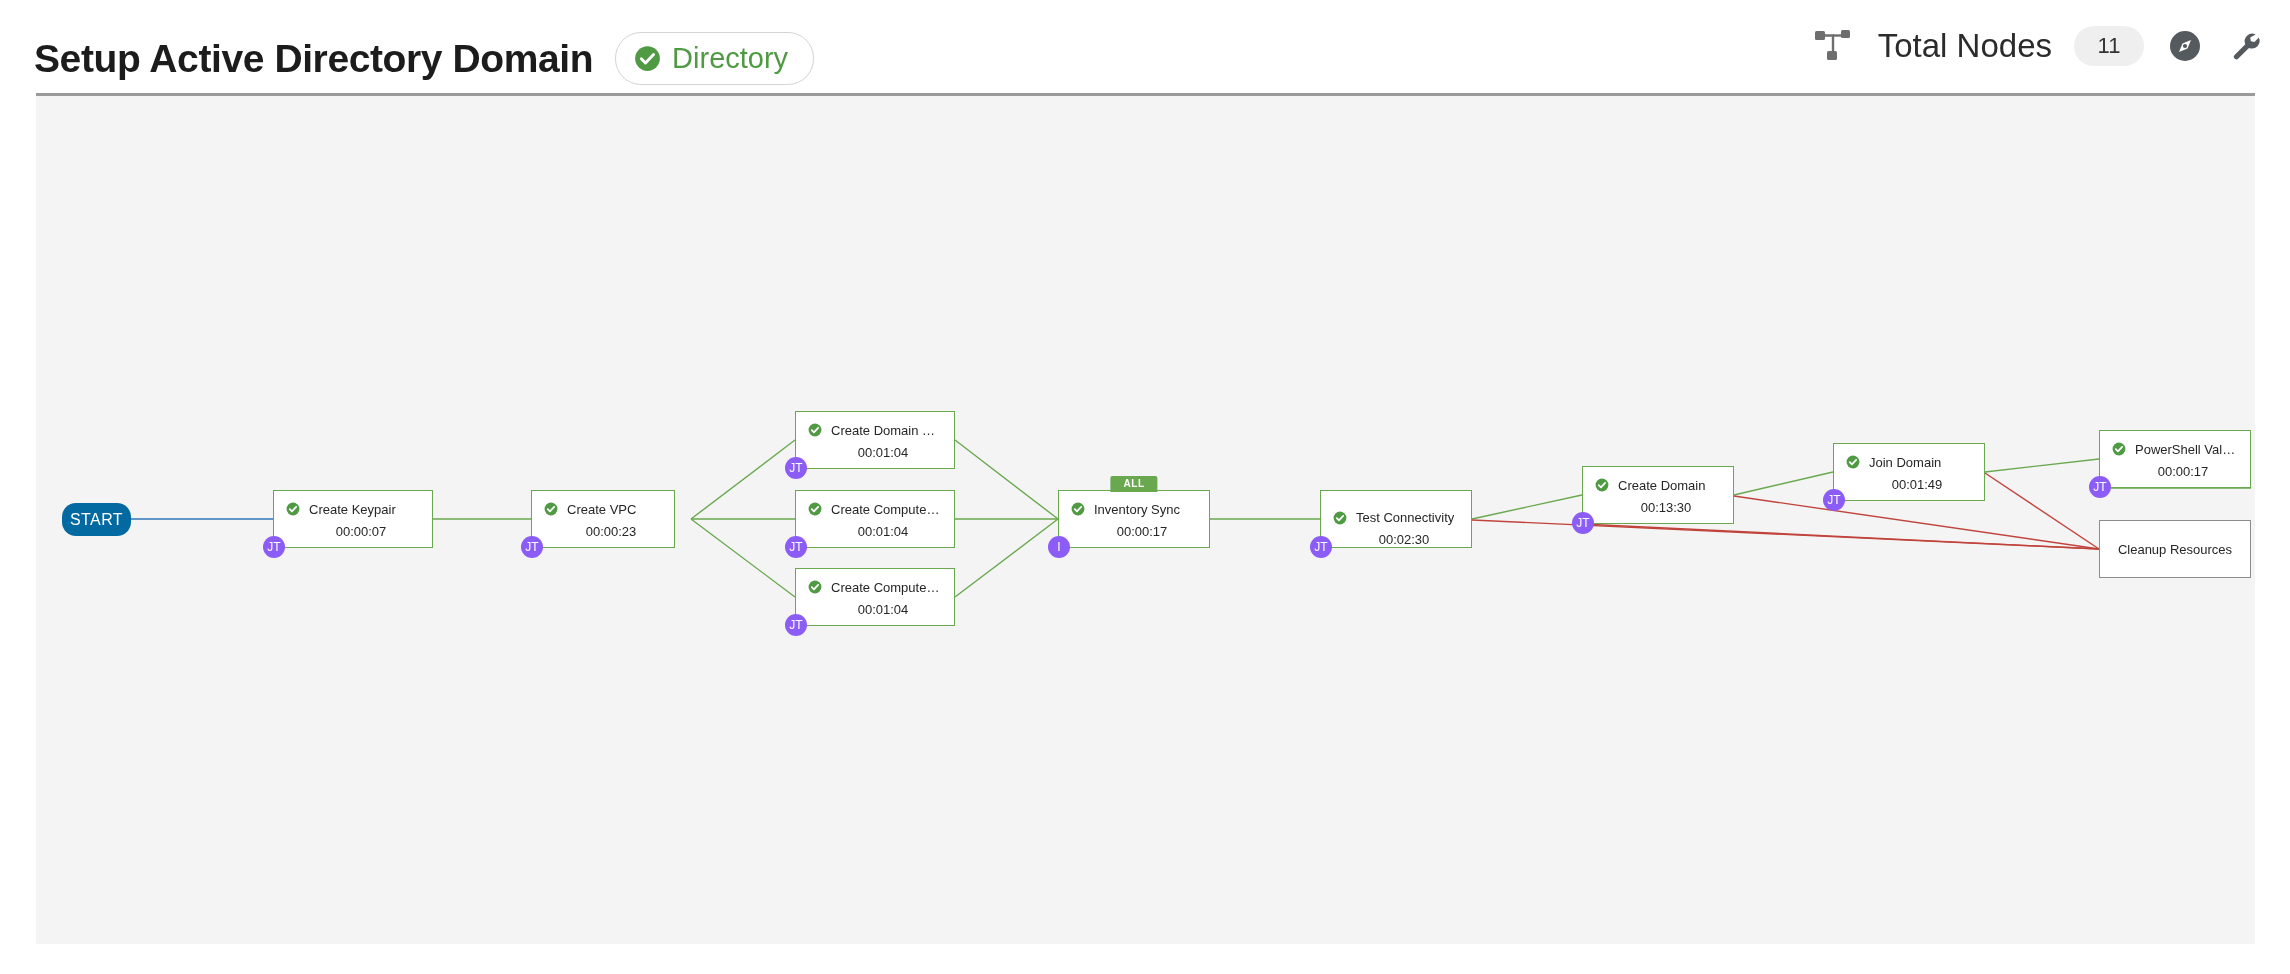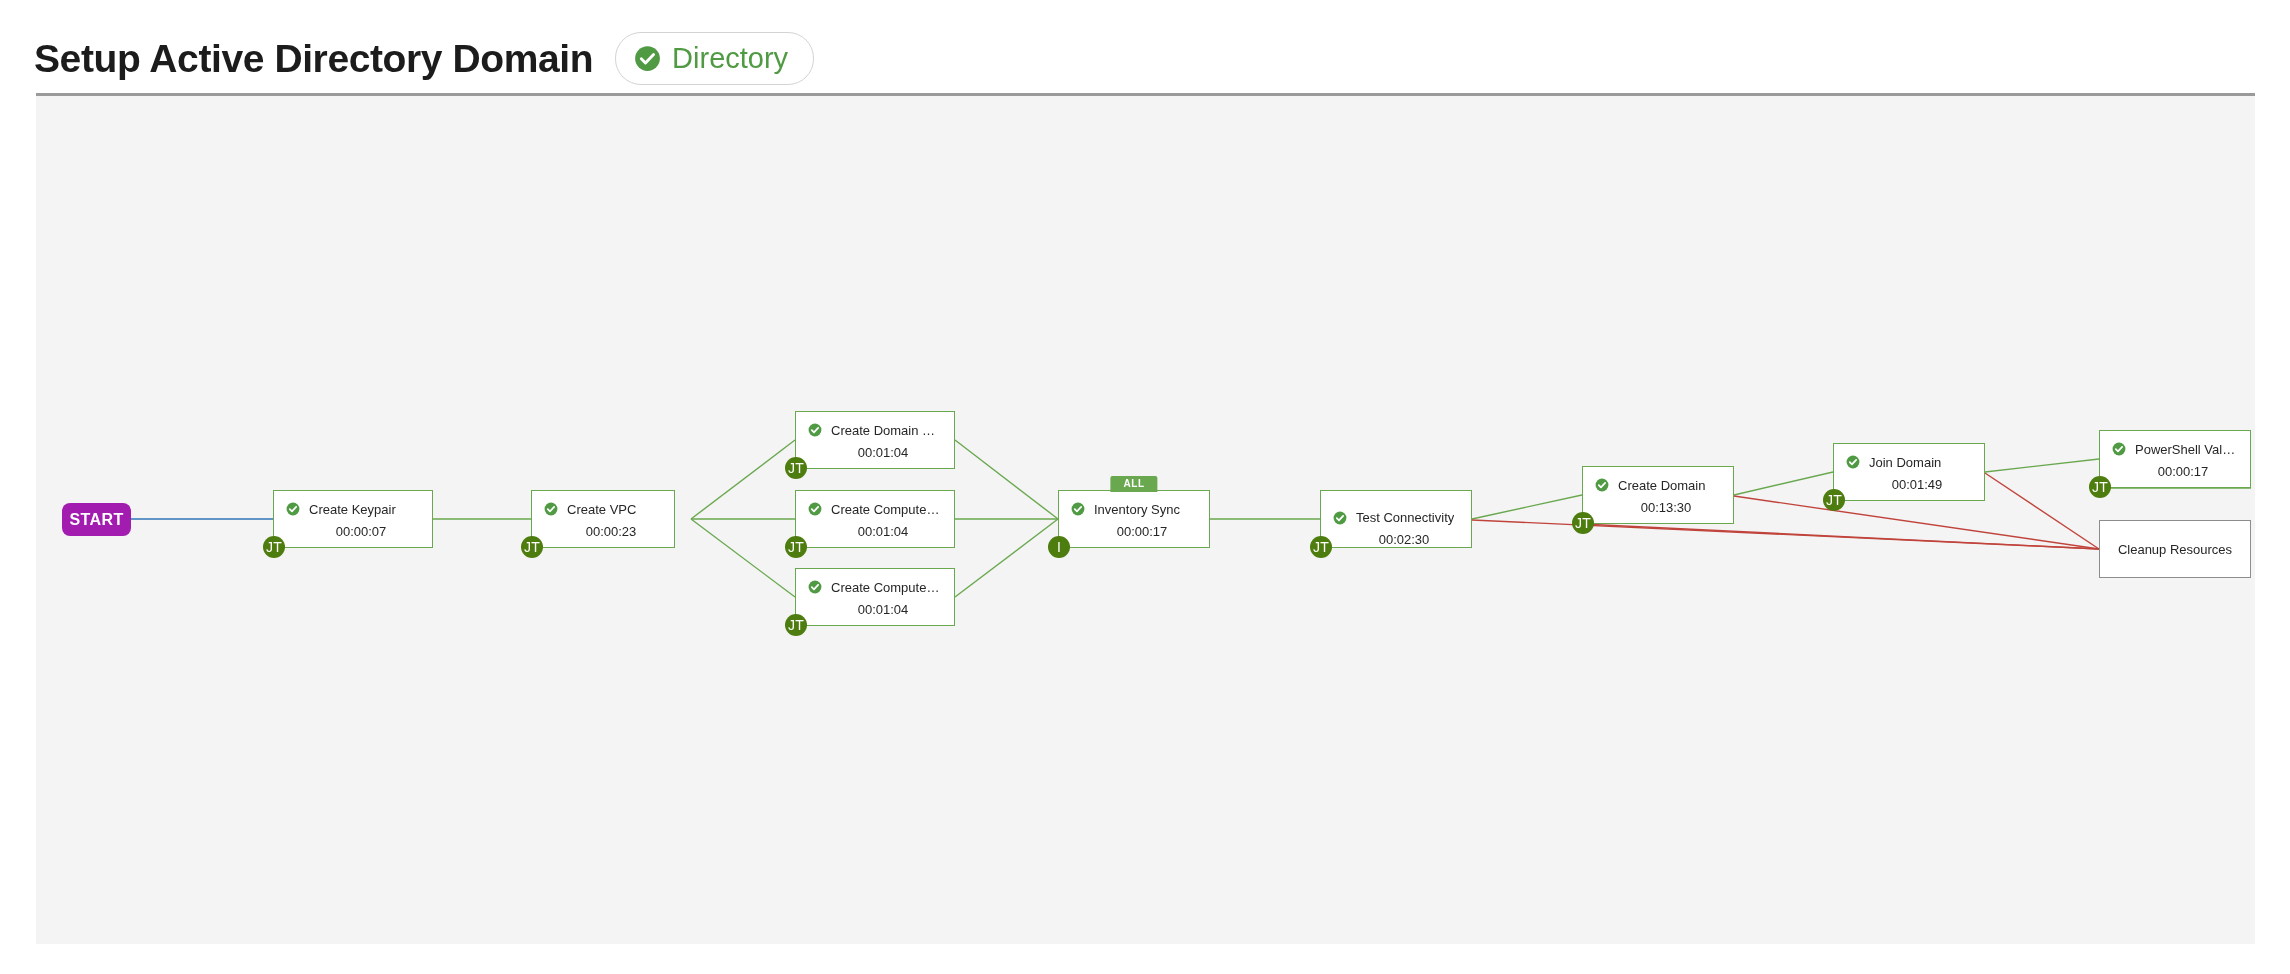--- a/index.html
+++ b/index.html
@@ -143,23 +143,23 @@
   }
   .node .node-check { width: 14px; height: 14px; flex: 0 0 auto; }
 
   
   .node-badge {
     position: absolute;
     left: -11px;
     bottom: -11px;
     width: 22px; height: 22px;
     border-radius: 50%;
-    background: #4d7c0f;
+    background: #8b5cf6;
     color: #ffffff;
-    font-size: 14px;
+    font-size: 12px;
     display: flex;
     align-items: center;
     justify-content: center;
     letter-spacing: 0.2px;
   }
 
   
   .node-convergence {
     position: absolute;
     top: -15px;
@@ -171,48 +171,70 @@
     font-weight: bold;
     letter-spacing: 0.6px;
     padding: 2px 13px 3px 13px;
     border-radius: 2px 2px 0 0;
   }
 
   
   #start-node {
     position: absolute;
     box-sizing: border-box;
-    background: #a21caf;
-    border-radius: 8px;
+    background: #0369a1;
+    border-radius: 14px;
     color: #ffffff;
     font-size: 16px;
     display: flex;
     align-items: center;
     justify-content: center;
     letter-spacing: 0.4px;
-    font-weight: bold;
   }
 </style>
 </head>
 <body>
 
 <div id="header">
 
   <div id="header-left">
     <div id="page-title">Setup Active Directory Domain</div>
 
     <div id="status-pill">
       <svg class="check-circle" viewBox="0 0 24 24">
         <circle cx="12" cy="12" r="11" fill="#4f9a43"></circle>
         <path d="M6.5 12.3 L10.2 16 L17.4 8.4" fill="none" stroke="#ffffff" stroke-width="2.6" stroke-linecap="round" stroke-linejoin="round"></path>
       </svg>
       <span class="pill-label">Directory</span>
     </div>
   </div>
 
+  <div id="header-right">
+    <svg class="hdr-icon" width="42" height="34" viewBox="0 0 42 34">
+      <rect x="1" y="2" width="10" height="9" rx="1.5" fill="#6e6e6e"></rect>
+      <rect x="27" y="1" width="9" height="8" rx="1.5" fill="#6e6e6e"></rect>
+      <rect x="13" y="22" width="10" height="9" rx="1.5" fill="#6e6e6e"></rect>
+      <path d="M11 6.5 H19 V26.5 H13" fill="none" stroke="#6e6e6e" stroke-width="2.4"></path>
+      <path d="M19 6.5 H27" fill="none" stroke="#6e6e6e" stroke-width="2.4"></path>
+    </svg>
+
+    <span class="nodes-label">Total Nodes</span>
+
+    <span id="nodes-count">11</span>
+
+    <svg class="hdr-icon" width="38" height="38" viewBox="0 0 38 38">
+      <circle cx="19" cy="19" r="15" fill="#555a5e"></circle>
+      <path d="M25 13 L16.5 16.5 L13 25 L21.5 21.5 Z" fill="#ffffff"></path>
+      <circle cx="19" cy="19" r="2.1" fill="#555a5e"></circle>
+    </svg>
+
+    <svg class="hdr-icon" width="38" height="38" viewBox="0 0 38 38">
+      <path d="M29.6 7.4 a7.6 7.6 0 0 0 -10.3 9.8 L8.6 27.9 a2.6 2.6 0 0 0 0 3.7 a2.6 2.6 0 0 0 3.7 0 L23 20.9 a7.6 7.6 0 0 0 9.8 -10.3 l-4.3 4.3 l-3.6 -0.7 l-0.7 -3.6 Z" fill="#555a5e"></path>
+    </svg>
+  </div>
 
   <div id="header-divider"></div>
 </div>
 
 <div id="canvas">
 
   <svg id="edge-layer">
 
     <path d="M95 423 H237" stroke="#3176b8" stroke-width="1.6" fill="none"></path>
 

